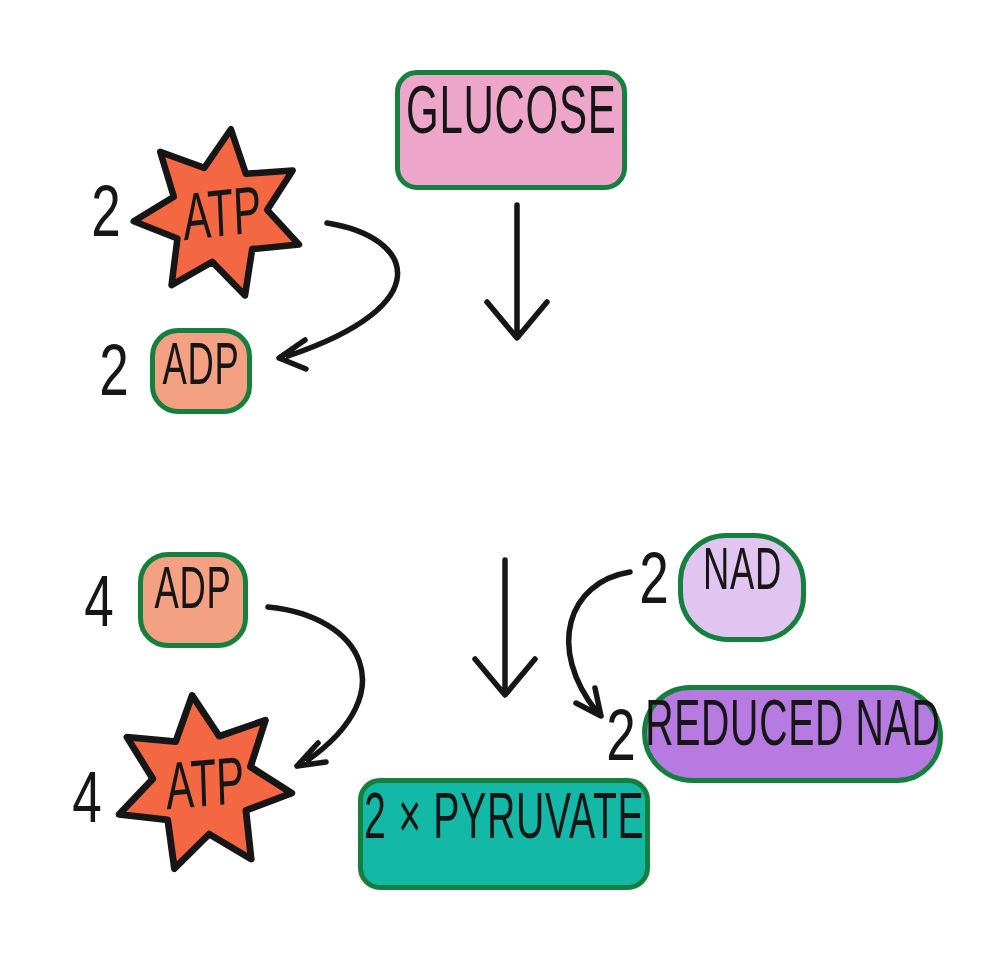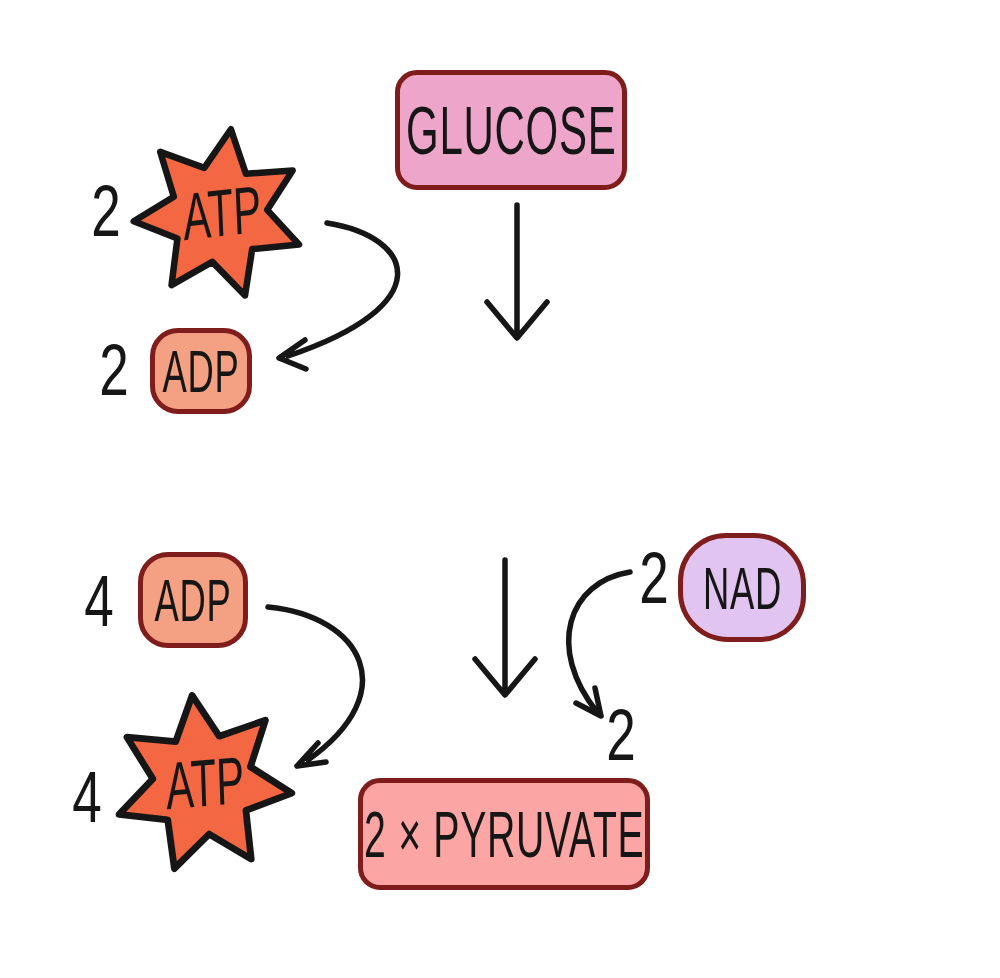--- a/index.html
+++ b/index.html
@@ -10,22 +10,22 @@
     overflow:hidden;
     font-family:"Liberation Sans", sans-serif;
     color:#161616;
   }
   svg.overlay{position:absolute;left:0;top:0;}
   .arrow{fill:none;stroke:#161616;stroke-width:5.5;stroke-linecap:round;stroke-linejoin:round;}
   .star{stroke:#161616;stroke-width:7;stroke-linejoin:round;}
 
   .node{
     position:absolute;
-    border:5px solid #7f1d1d;
-    display:flex;align-items:center;justify-content:center;
+    border:5px solid #15803d;
+    display:flex;align-items:flex-start;justify-content:center;
     box-sizing:border-box;
   }
   .hand{
     display:inline-block;
     white-space:nowrap;
     letter-spacing:1px;
     font-weight:400;
   }
   .label-lg{font-size:60px;transform:scale(0.70,1.15);}
   .label-md{font-size:56px;transform:scale(0.70,1.15);}
@@ -71,36 +71,39 @@
     <path class="arrow" d="M630,572 C568,582 546,648 597,712 M576,703 L601,716 M601,716 L595,688"></path>
 
     <path class="arrow" d="M268,607 C362,616 404,692 308,760 M318,743 L297,766 M297,766 L326,762"></path>
   </svg>
 
   <div class="node glucose-box" style="background-color: rgb(237, 166, 201);">
     <span class="hand label-lg">GLUCOSE</span>
   </div>
 
 
-  <div class="node pyruvate-box" style="background-color: #fca5a5;">
+  <div class="node pyruvate-box" style="background-color: #14b8a6;">
     <span class="hand label-md">2 × PYRUVATE</span>
   </div>
 
   <div class="node adp-top-box" style="background-color: rgb(244, 160, 131);">
     <span class="hand label-sm">ADP</span>
   </div>
 
   <div class="node adp-bottom-box" style="background-color: rgb(244, 160, 131);">
     <span class="hand label-sm">ADP</span>
   </div>
 
   <div class="node nad-oval" style="background-color: rgb(226, 196, 240);">
     <span class="hand label-sm">NAD</span>
   </div>
 
+  <div class="node reduced-nad-pill" style="background-color: rgb(182, 122, 224);">
+    <span class="hand label-md">REDUCED NAD</span>
+  </div>
 
   <div class="atp-text" style="left:222px;top:213px;">ATP</div>
   <div class="atp-text" style="left:205px;top:783px;transform:translate(-50%,-50%) scale(0.72,1.15) rotate(-3deg);">ATP</div>
 
   <div class="count" style="left:106px;top:211px;">2</div>
   <div class="count" style="left:114px;top:370px;">2</div>
   <div class="count" style="left:99px;top:601px;">4</div>
   <div class="count" style="left:87px;top:797px;">4</div>
   <div class="count" style="left:654px;top:578px;">2</div>
   <div class="count" style="left:621px;top:735px;">2</div>

